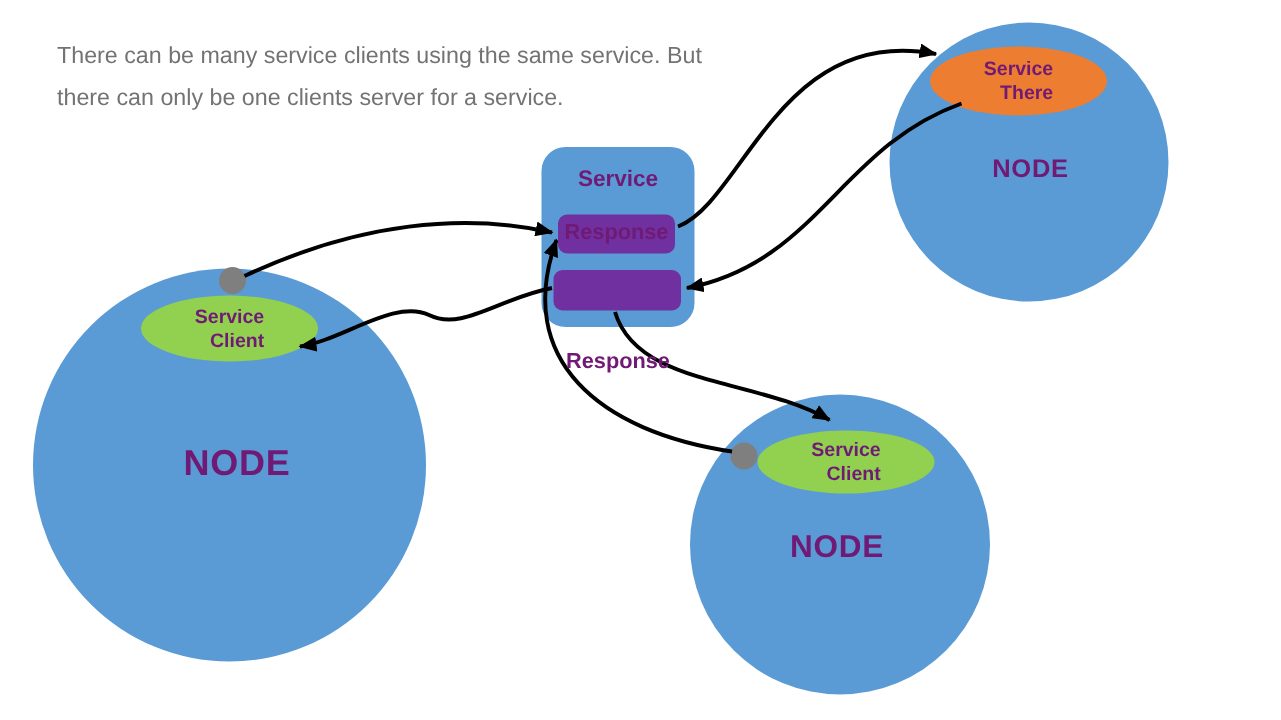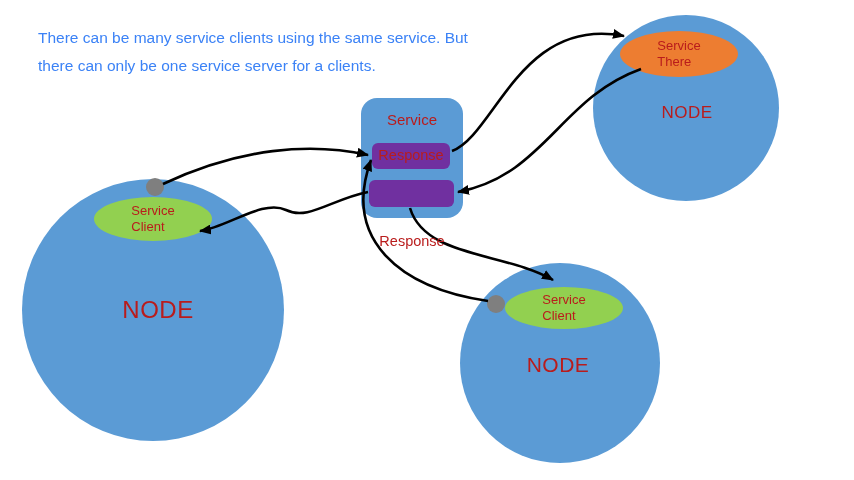--- a/index.html
+++ b/index.html
@@ -7,30 +7,30 @@
     position:relative;
     width:854px;height:480px;
     background:#ffffff;
     font-family:"Liberation Sans", sans-serif;
     overflow:hidden;
   }
   .layer{position:absolute;left:0;top:0;}
   .lbl{
     position:absolute;
     transform:translate(-50%,-50%);
-    color:#b91c1c;
-    font-weight:normal;
-    text-align:left;
+    color:#701a75;
+    font-weight:bold;
+    text-align:right;
     white-space:nowrap;
     line-height:1.2;
   }
   .caption{
     position:absolute;
     left:38px;top:24px;
-    color:#3b82f6;
+    color:#737373;
     font-size:15.5px;
     line-height:28px;
     white-space:nowrap;
   }
   .two-line span{display:block;}
   .ellipse-lbl{font-size:13px;line-height:16px;}
   .node-lbl{letter-spacing:0.5px;}
 </style>
 </head>
 <body>
@@ -62,21 +62,21 @@
     <path d="M 163,184 C 240,148 310,142 368,155" fill="none" stroke-width="2.6" marker-end="url(#arrow)" stroke="#000000"></path>
     <path d="M 488,301 C 400,288 342,240 371,160" fill="none" stroke-width="2.6" marker-end="url(#arrow)" stroke="#000000"></path>
     <path d="M 452,151 C 495,135 520,16 624,36" fill="none" stroke-width="2.6" marker-end="url(#arrow)" stroke="#000000"></path>
     <path d="M 641,69 C 560,98 545,175 458,192" fill="none" stroke-width="2.6" marker-end="url(#arrow)" stroke="#000000"></path>
     <path d="M 368,192 C 332,199 308,221 286,210 C 263,199 228,227 200,231" fill="none" stroke-width="2.6" marker-end="url(#arrow)" stroke="#000000"></path>
     <path d="M 410,208 C 425,258 505,252 553,280" fill="none" stroke-width="2.6" marker-end="url(#arrow)" stroke="#000000"></path>
   </svg>
 
   <div class="caption">
     <div>There can be many service clients using the same service. But</div>
-    <div>there can only be one service server for a clients.</div>
+    <div>there can only be one clients server for a service.</div>
   </div>
 
   <div class="lbl" style="left:412px;top:120px;font-size:15px;">Service</div>
   <div class="lbl" style="left:411px;top:156px;font-size:14.5px;">Response</div>
   <div class="lbl" style="left:412px;top:194px;font-size:14.5px;margin-top:48px;">Response</div>
 
   <div class="lbl two-line ellipse-lbl" style="left:153px;top:219px;">
     <span>Service</span>
     <span>Client</span>
   </div>

